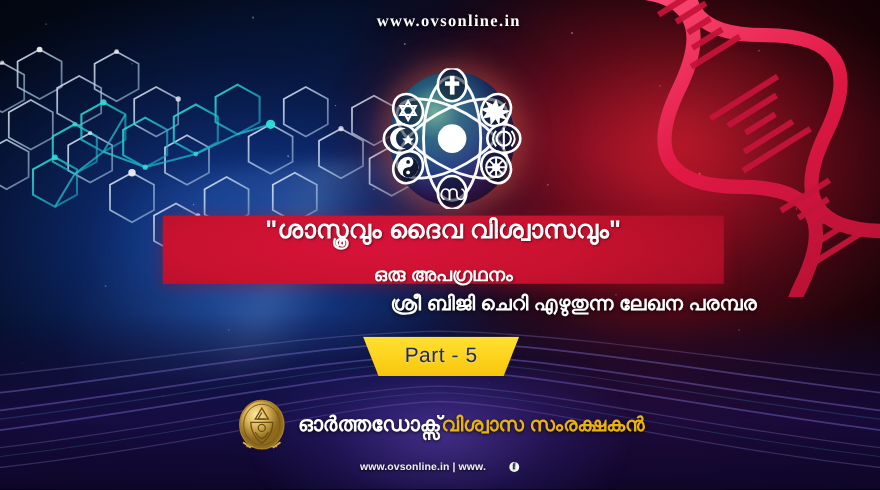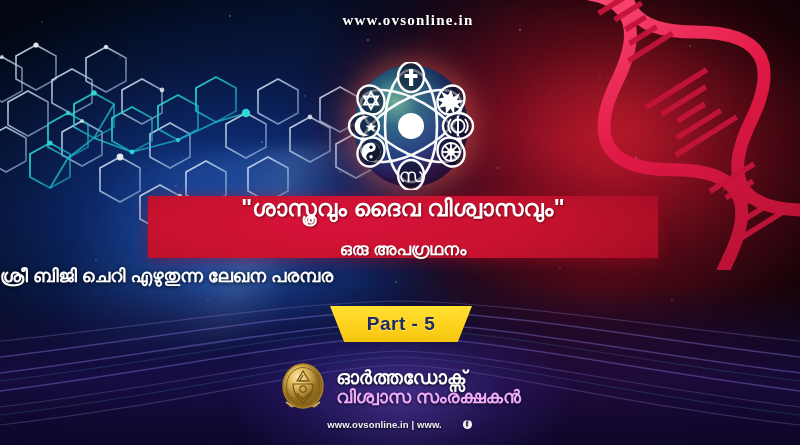--- a/index.html
+++ b/index.html
@@ -133,42 +133,42 @@
     font-weight: 700;
     margin-top: 21px;
     line-height: 1.05;
     text-shadow: 1px 1px 2px rgba(60,0,10,0.6);
     white-space: nowrap;
   }
 
   
   .author-line {
     position: absolute; left: 0; top: 266px; width: 688px;
-    text-align: left;
+    text-align: right;
     color: #ffffff;
     font-size: 18px;
     font-weight: 700;
     text-shadow: 0 1px 4px rgba(0,0,0,0.85);
     z-index: 6;
     white-space: nowrap;
   }
 
   
   .part-badge {
     position: absolute; left: 330px; top: 306px;
     width: 142px; height: 36px;
     background: linear-gradient(180deg, #ffe033 0%, #fdd21c 55%, #f5c50e 100%);
     clip-path: polygon(0% 0%, 100% 0%, 90% 100%, 10% 100%);
     display: flex; align-items: center; justify-content: center;
     z-index: 6;
   }
   .part-badge span {
     color: #1d2a63;
     font-size: 19px;
-    font-weight: 700;
+    font-weight: 400;
     letter-spacing: 0.5px;
     text-shadow: 0 1px 0 rgba(255,255,255,0.35);
   }
 
   
   .bottom-dark {
     position: absolute; left: 0; bottom: 0; width: 800px; height: 160px;
     background: linear-gradient(180deg, rgba(8,8,40,0) 0%, rgba(18,10,56,0.55) 28%, rgba(26,12,70,0.8) 60%, rgba(14,6,42,0.95) 100%);
   }
   .wave-art { position: absolute; left: 0; bottom: 0; width: 800px; height: 150px; }
@@ -181,28 +181,28 @@
   }
 
   
   .logo-block {
     position: absolute; left: 0; top: 362px; width: 800px;
     display: flex; flex-direction: column; align-items: center;
     z-index: 7;
   }
   .logo-row { display: flex; align-items: center; gap: 9px; }
   .seal { width: 48px; height: 50px; flex: none; }
-  .logo-text { display: flex; flex-direction: column; line-height: 1.04; }
+  .logo-text { display: flex; flex-direction: row; line-height: 1.04; }
   .logo-l1 {
     color: #ffffff; font-size: 19px; font-weight: 800;
     text-shadow: 0 1px 3px rgba(0,0,0,0.8);
     white-space: nowrap;
   }
   .logo-l2 {
-    color: #f0abfc; font-size: 18px; font-weight: 800;
+    color: #eab308; font-size: 18px; font-weight: 800;
     text-shadow: 0 1px 3px rgba(0,0,0,0.8);
     white-space: nowrap;
   }
   .footer-line {
     margin-top: 7px;
     display: flex; align-items: center; gap: 20px;
     color: #f2f2f6; font-size: 9.5px; font-weight: 600;
     letter-spacing: 0.1px;
     text-shadow: 0 1px 2px rgba(0,0,0,0.9);
     white-space: nowrap;

